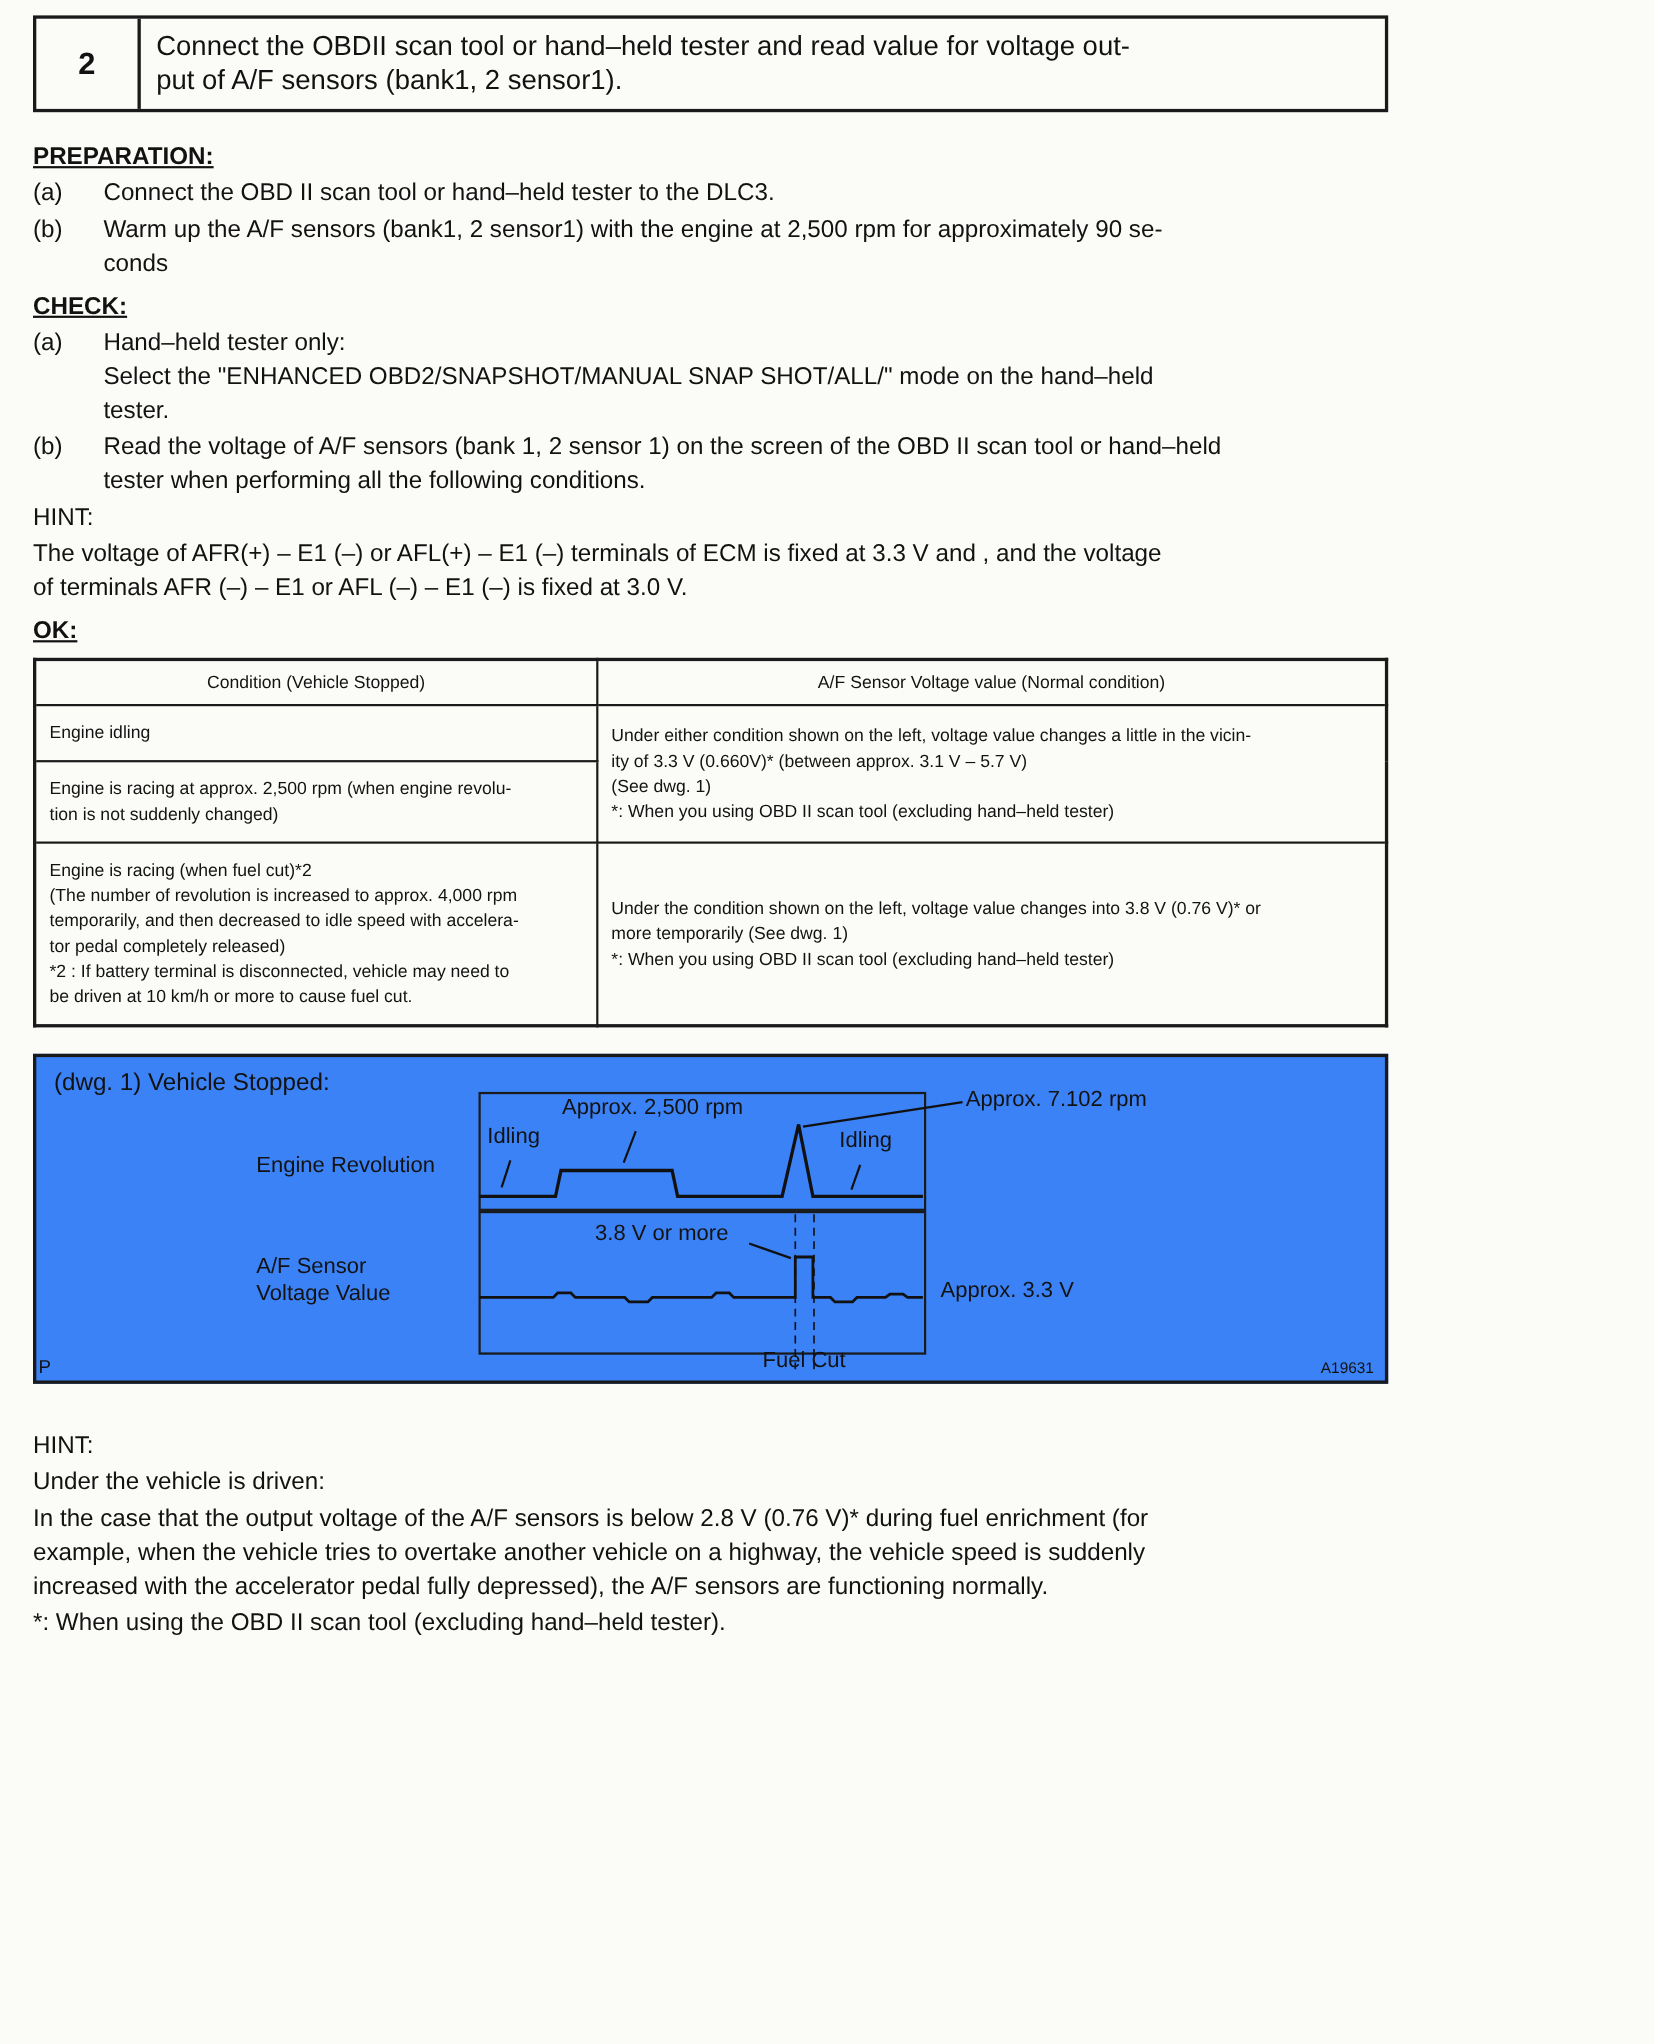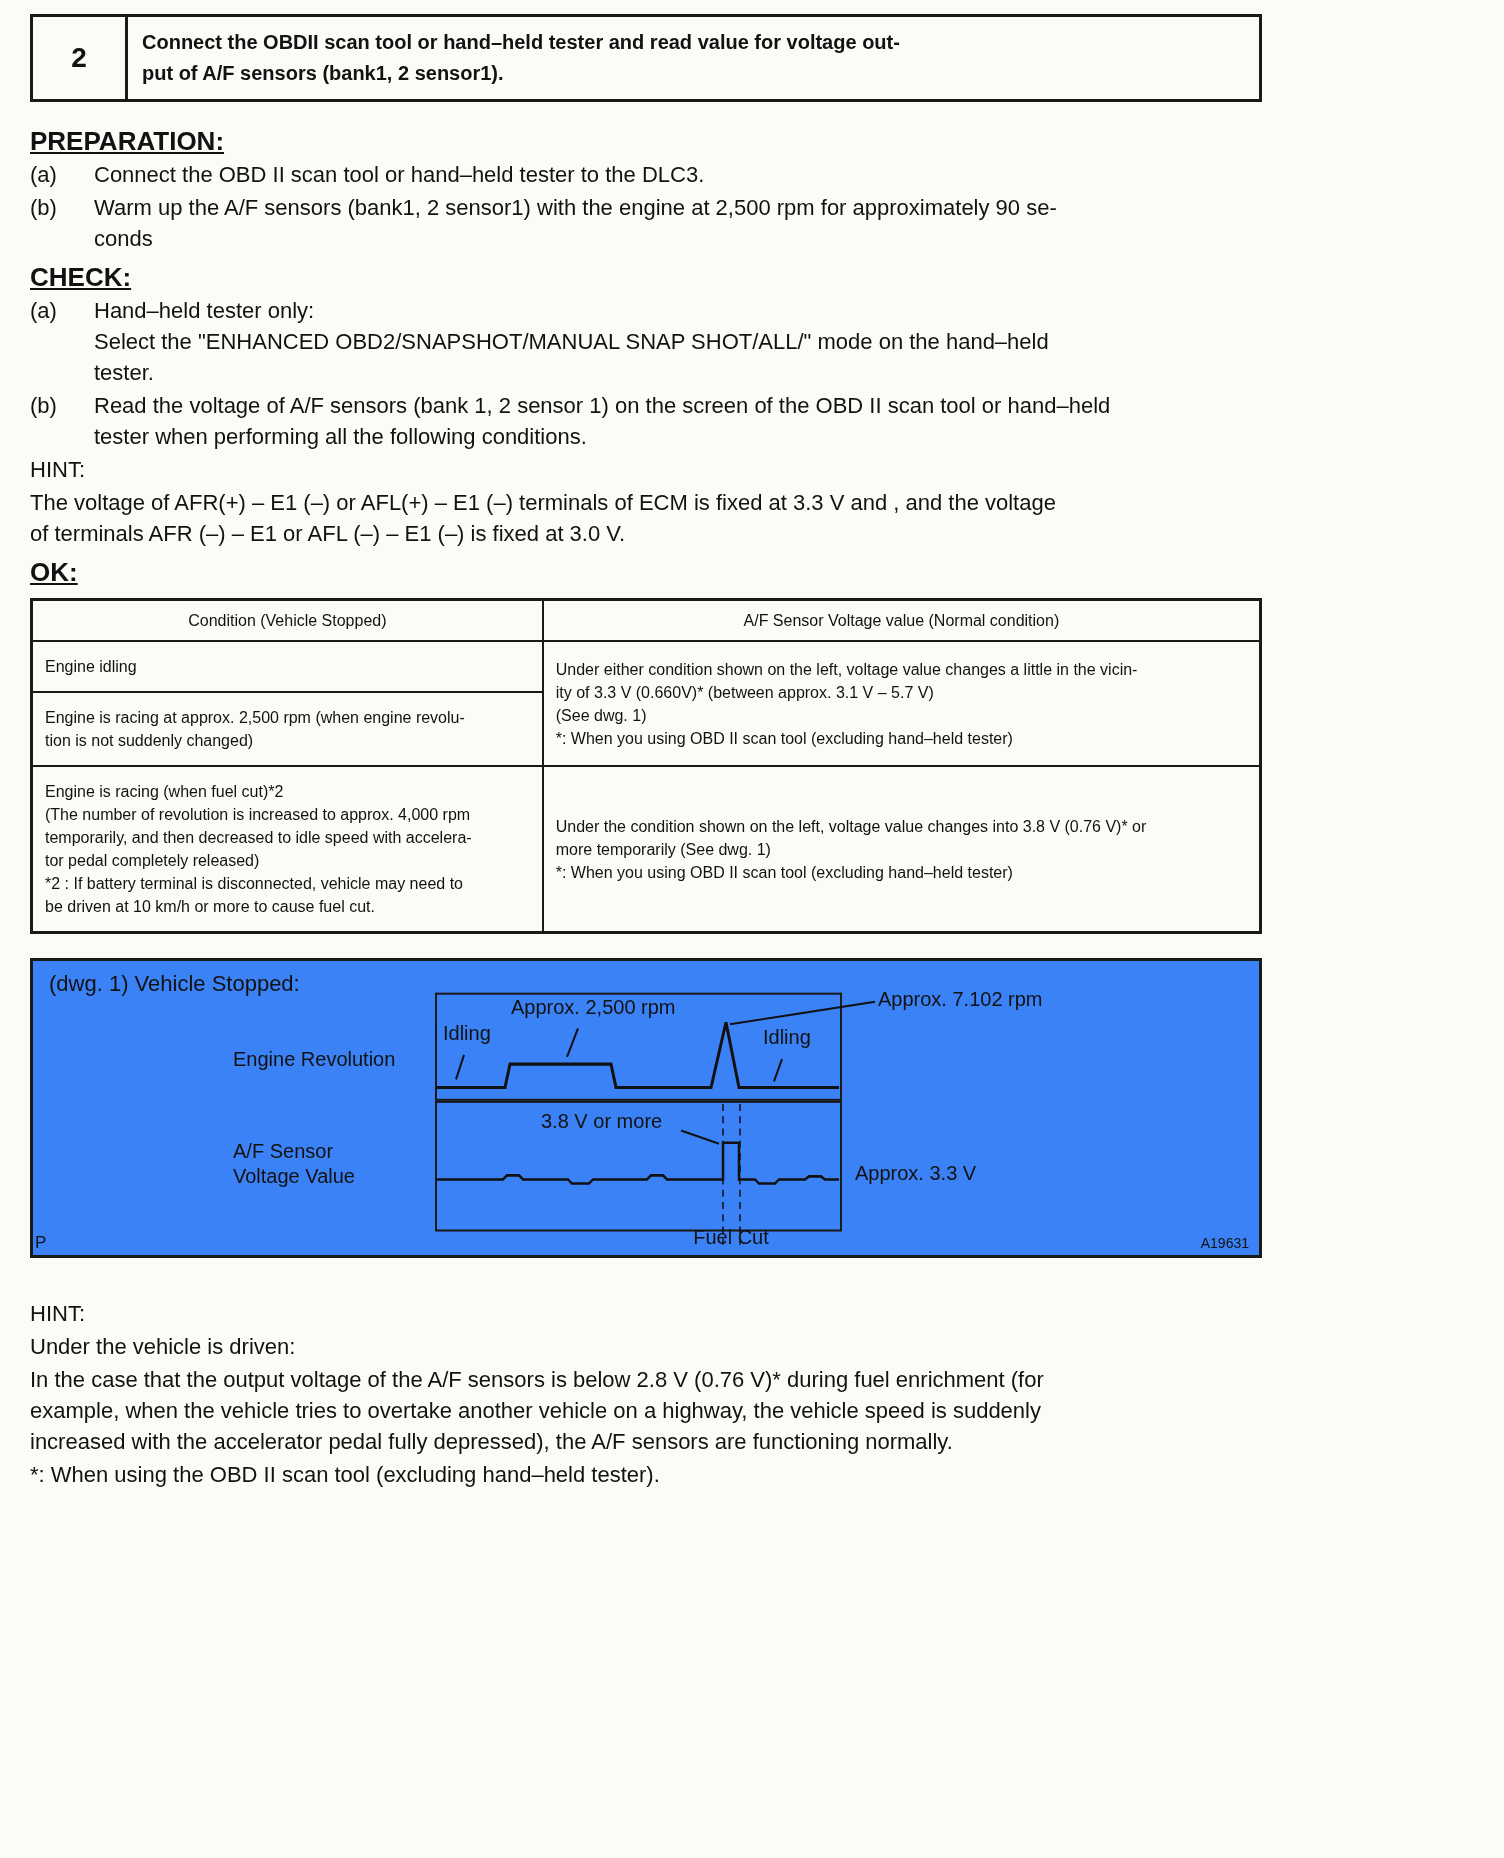--- a/index.html
+++ b/index.html
@@ -8,24 +8,24 @@
     background:#fbfbf7;
     font-family:"Liberation Sans",sans-serif;
     color:#121212;
     position:relative;
   }
   .content{position:absolute;left:30px;top:14px;width:1232px}
 
   
   .step-box{display:flex;border:3px solid #1a1a1a;background:#fbfbf7;margin-bottom:24px}
   .step-num{width:92px;border-right:3px solid #1a1a1a;display:flex;align-items:center;justify-content:center;font-weight:bold;font-size:28px}
-  .step-title{flex:1;padding:10px 14px;font-weight:bold;font-size:20px;line-height:31px;white-space:pre-line}
+  .step-title{flex:1;padding:10px 14px;font-weight:normal;font-size:25px;line-height:31px;white-space:pre-line}
 
   
-  .sec-heading{font-weight:bold;font-size:26px;line-height:31px;text-decoration:underline;margin:8px 0 2px 0}
+  .sec-heading{font-weight:bold;font-size:22px;line-height:31px;text-decoration:underline;margin:8px 0 2px 0}
   .sec-heading.nound{text-decoration:none}
   .plain-heading{font-size:22px;line-height:31px;margin:2px 0}
   .li{display:flex;font-size:22px;line-height:31px;margin:2px 0}
   .li .lbl{width:64px;flex:none}
   .li .txt{flex:1;white-space:pre-line}
   .body-par{font-size:22px;line-height:31px;white-space:pre-line;margin:2px 0}
 
   
   table.cond{border-collapse:collapse;width:100%;margin-top:10px;border:3px solid #1a1a1a}
   .cond th,.cond td{

